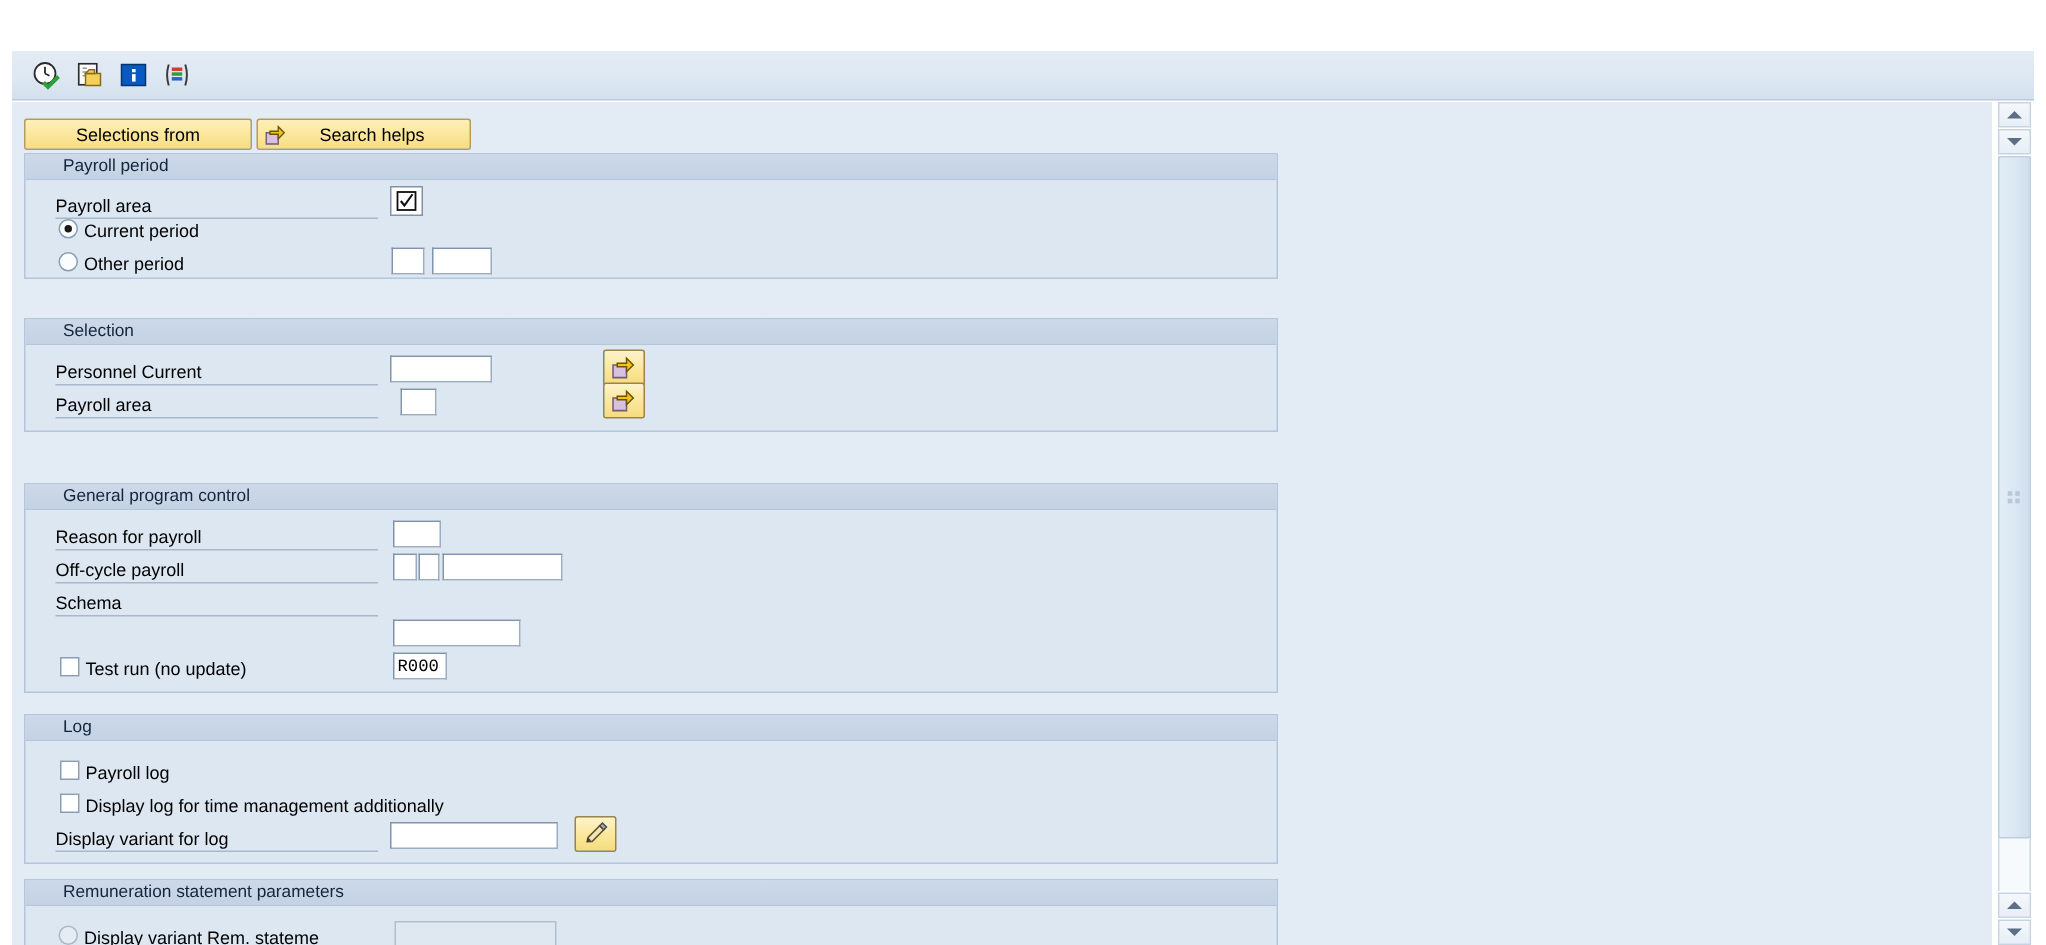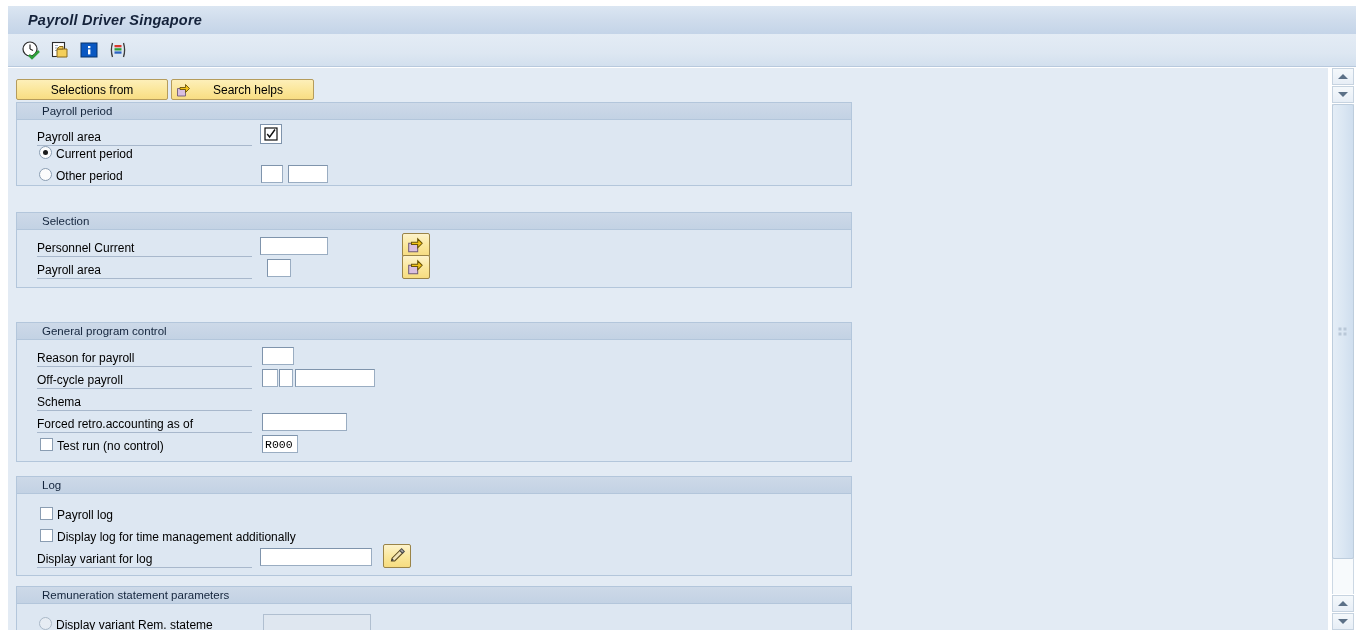--- a/index.html
+++ b/index.html
@@ -281,23 +281,20 @@
     border-right: 5px solid transparent;
   }
   .arrow-up { border-bottom: 5px solid #5b7087; }
   .arrow-dn { border-top: 5px solid #5b7087; }
 </style>
 </head>
 <body>
 
 <div id="app">
 
-  <div class="titlebar">
-    <div class="titlebar-text">Payroll Driver Singapore</div>
-  </div>
 
   <div class="toolbar">
     <div class="tb-icons">
 
       <span class="tb-icon" title="Execute">
         <svg width="20" height="20" viewBox="0 0 20 20">
           <circle cx="9" cy="9" r="7" fill="#ffffff" stroke="#2b2b2b" stroke-width="1.2"></circle>
           <line x1="9" y1="9" x2="9" y2="4.5" stroke="#2b2b2b" stroke-width="1.2"></line>
           <line x1="9" y1="9" x2="12" y2="10.5" stroke="#2b2b2b" stroke-width="1.2"></line>
           <path d="M8 15 L11 18 L18 11" fill="none" stroke="#2e9e3a" stroke-width="2.6"></path>
@@ -408,25 +405,24 @@
         <input class="inp" style="left: 245px; top: 7px; width: 32px;" value="">
 
         <div class="lbl underlined" style="left:20px; top:33px; width:215px;">Off-cycle payroll</div>
         <input class="inp" style="left: 245px; top: 29px; width: 16px;" value="">
         <input class="inp" style="left: 262px; top: 29px; width: 14px;" value="">
         <input class="inp" style="left: 278px; top: 29px; width: 80px;" value="">
 
         <div class="lbl underlined" style="left:20px; top:55px; width:215px;">Schema</div>
         <input class="inp" style="left: 245px; top: 51px; width: 36px; margin-top: 44px;" value="R000">
 
-        <div class="lbl underlined" style="left:20px; top:77px; width:215px;">Forced retro.accounting as of</div>
         <input class="inp" style="left: 245px; top: 73px; width: 85px;" value="">
 
         <div class="chk" style="left:23px; top:98px;"></div>
-        <div class="lbl" style="left:40px; top:99px;">Test run (no control)</div>
+        <div class="lbl" style="left:40px; top:99px;">Test run (no update)</div>
       </div>
     </div>
 
     <div class="group" style="left:8px; top:408px; width:836px; height:100px;">
       <div class="group-header">Log</div>
       <div class="group-body">
 
         <div class="chk" style="left:23px; top:13px;"></div>
         <div class="lbl" style="left:40px; top:14px;">Payroll log</div>
 

